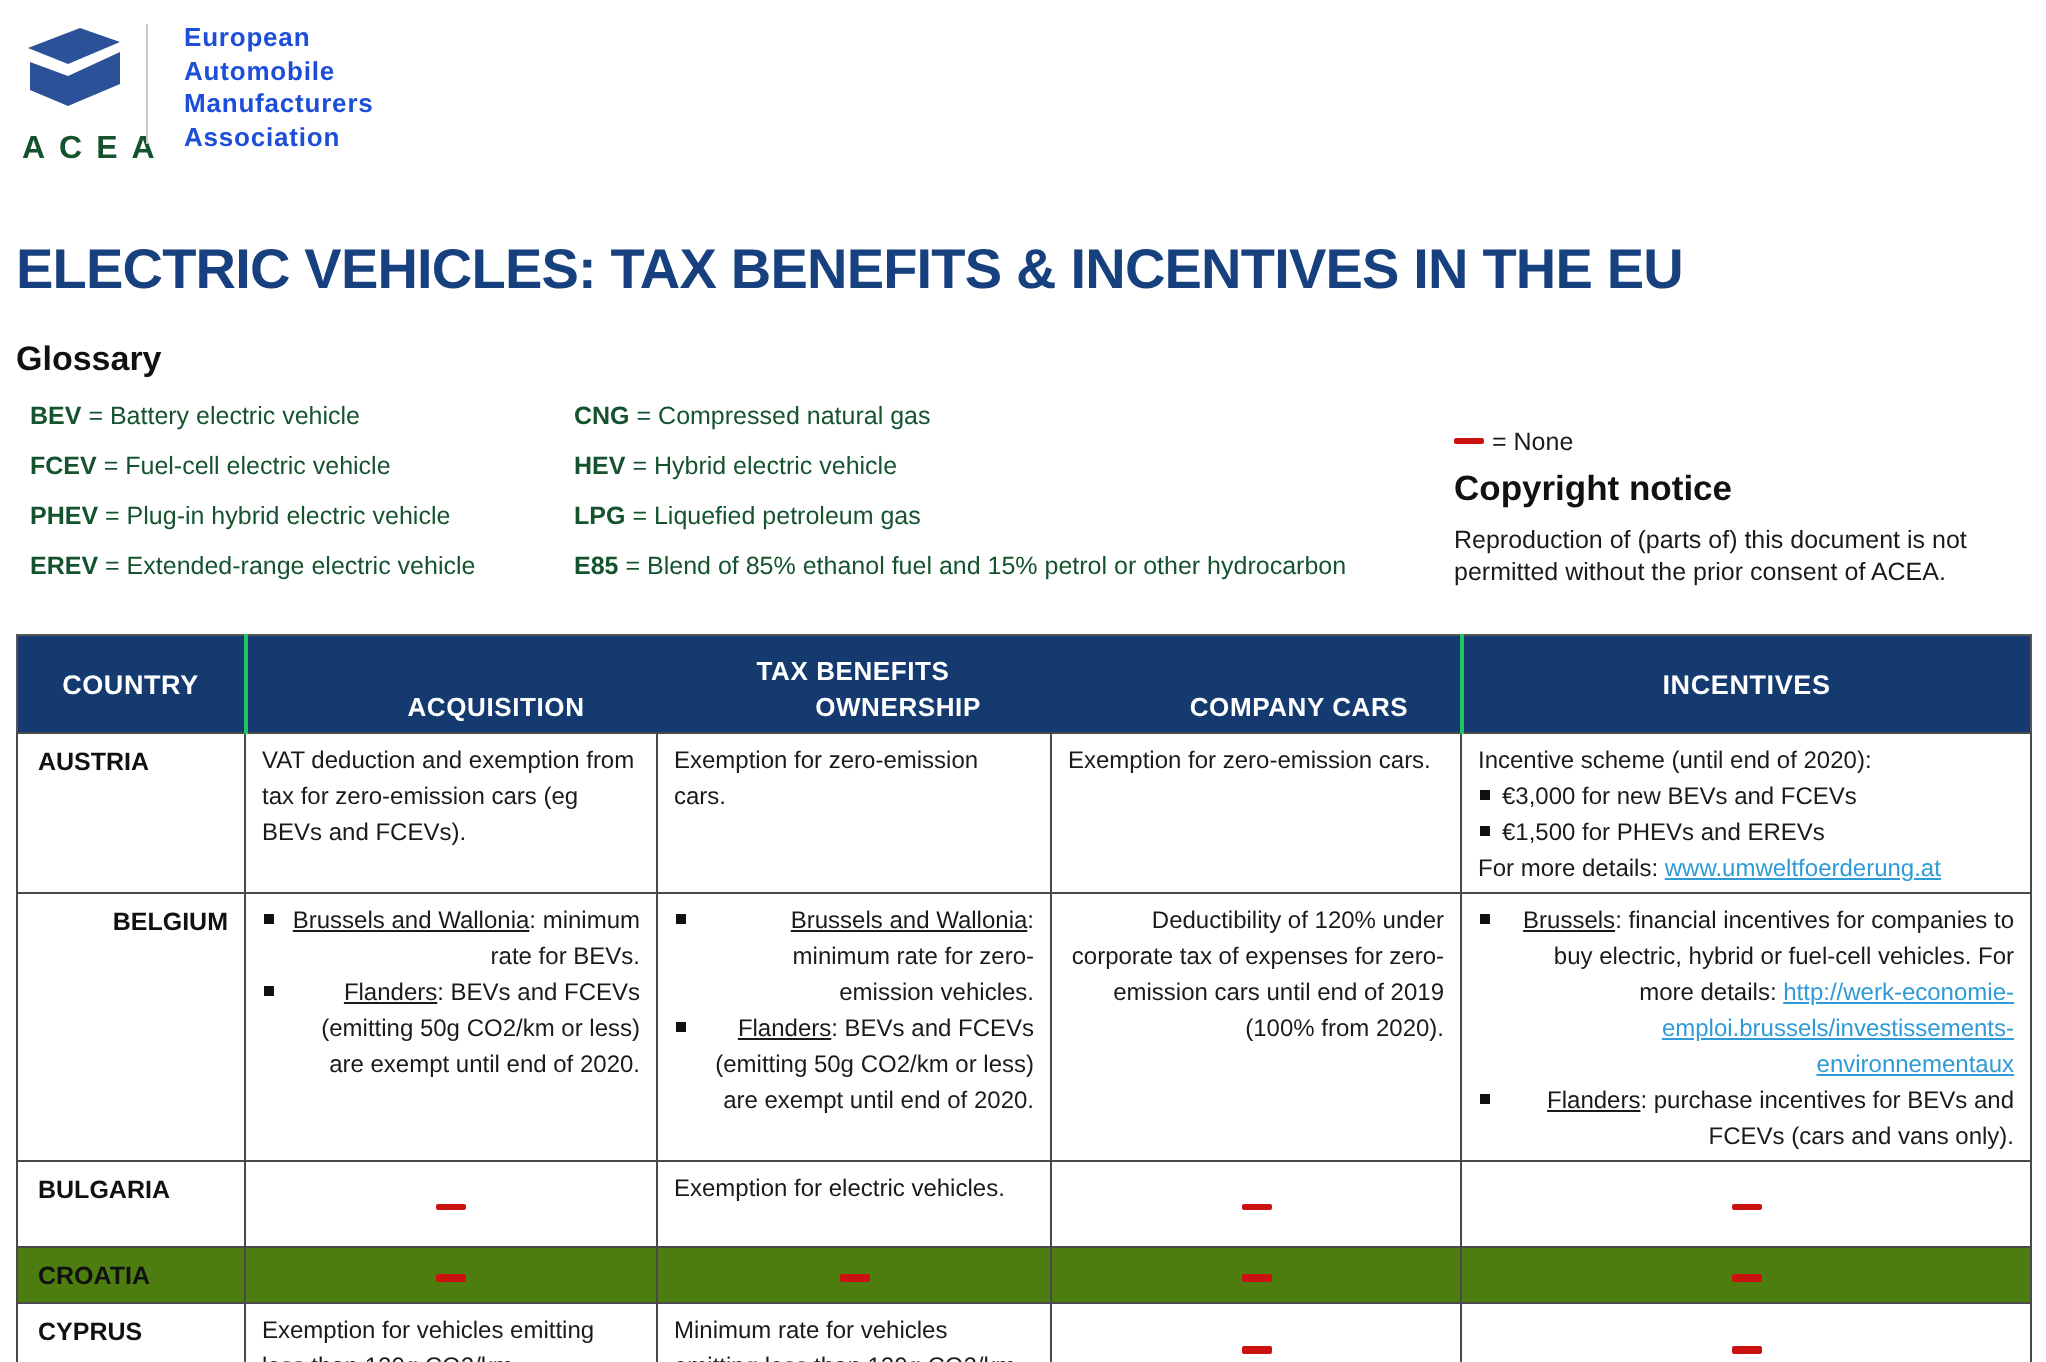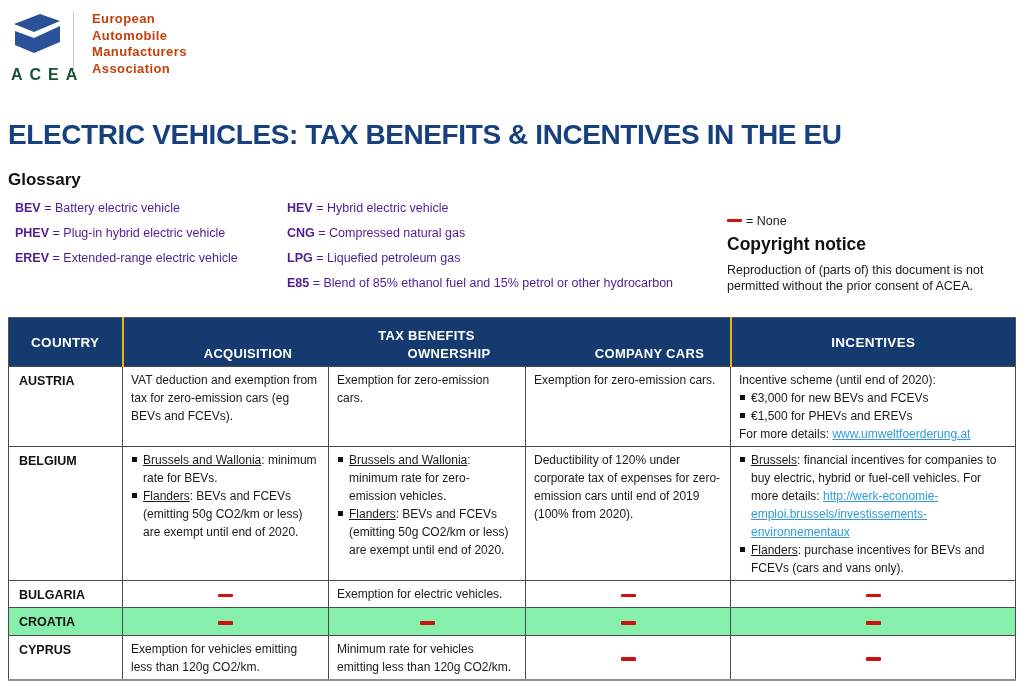--- a/index.html
+++ b/index.html
@@ -13,37 +13,37 @@
   .logo-block { position:absolute; left:8px; top:8px; }
   .logo-mark { position:absolute; left:2px; top:2px; }
   .acea-word {
     position:absolute; left:3px; top:58px;
     font-size:16px; font-weight:bold; letter-spacing:7px;
     color:#14532d;
   }
   .logo-divider { position:absolute; left:73px; top:12px; width:1px; height:60px; background:#c9c9c9; }
   .org-name { position:absolute; left:92px; top:11px; }
   .org-name div {
-    font-size:13px; line-height:16.5px; color:#c2410c;
+    font-size:13px; line-height:16.5px; color:#1d4ed8;
     font-weight:bold; letter-spacing:0.4px;
   }
   
   .page-title {
     position:absolute; left:8px; top:119px;
     font-size:28px; font-weight:bold; letter-spacing:-0.4px;
     color:#17407e; white-space:nowrap;
   }
   .glossary-heading {
     position:absolute; left:8px; top:170px;
     font-size:17px; font-weight:bold; color:#111;
   }
   .g-col { position:absolute; top:201px; }
   .g-col1 { left:15px; }
   .g-col2 { left:287px; }
-  .g-item { height:25px; font-size:12.5px; color:#4c1d95; }
+  .g-item { height:25px; font-size:12.5px; color:#14532d; }
   .g-term { font-weight:bold; }
   .legend { position:absolute; left:727px; top:214px; font-size:12.5px;text-align:right; }
   .red-dash {
     display:inline-block; width:15px; height:3.5px;
     background:#cc1111; border-radius:1px; vertical-align:middle;
   }
   .legend .red-dash { margin-right:4px; margin-top:-2px; }
   .copyright-heading {
     position:absolute; left:727px; top:234px;
     font-size:17.5px; font-weight:bold; color:#111;
@@ -59,27 +59,27 @@
     border:1px solid #555; border-bottom:2px solid #8f8f8f;
   }
   thead th {
     background:#143a70; color:#fff; font-weight:bold;
     font-size:13px; letter-spacing:0.3px; text-align:center;
     padding:0; border:none;
   }
   th.h-country { font-size:13.5px; }
   th.h-group { height:26px; vertical-align:bottom; padding-bottom:1px; }
   th.h-sub { height:23px; vertical-align:top; padding-top:2px;padding-left:44px; }
-  th.wdiv { border-left:2px solid #eab308;margin-top:40px; }
+  th.wdiv { border-left:2px solid #22c55e;margin-top:40px; }
   tbody td {
     border:1px solid #4a4a4a; vertical-align:top;
     font-size:12px; line-height:18px; padding:4px 8px 3px 8px;
     background:#fff;
   }
-  tbody tr.shaded td { background:#86efac; }
+  tbody tr.shaded td { background:#4d7c0f; }
   td.country { font-weight:bold; font-size:12.5px; padding-left:10px; padding-top:5px; color:#111; }
   td.dashcell { text-align:center; vertical-align:middle; }
   .tl { margin-bottom:0; }
   .bl { display:flex; align-items:flex-start; }
   .sq {
     flex:0 0 auto; width:5px; height:5px; background:#111;
     margin:6px 6px 0 1px;
   }
   .bt { flex:1 1 auto; }
   .ul { text-decoration:underline; }
@@ -102,26 +102,27 @@
   <div>Automobile</div>
   <div>Manufacturers</div>
   <div>Association</div>
 </div>
 
 <div class="page-title">ELECTRIC VEHICLES: TAX BENEFITS &amp; INCENTIVES IN THE EU</div>
 <div class="glossary-heading">Glossary</div>
 
 <div class="g-col g-col1">
   <div class="g-item"><span class="g-term">BEV</span> <span>= Battery electric vehicle</span></div>
+  <div class="g-item"><span class="g-term">FCEV</span> <span>= Fuel-cell electric vehicle</span></div>
   <div class="g-item"><span class="g-term">PHEV</span> <span>= Plug-in hybrid electric vehicle</span></div>
   <div class="g-item"><span class="g-term">EREV</span> <span>= Extended-range electric vehicle</span></div>
 </div>
 <div class="g-col g-col2">
+  <div class="g-item"><span class="g-term">CNG</span> <span>= Compressed natural gas</span></div>
   <div class="g-item"><span class="g-term">HEV</span> <span>= Hybrid electric vehicle</span></div>
-  <div class="g-item"><span class="g-term">CNG</span> <span>= Compressed natural gas</span></div>
   <div class="g-item"><span class="g-term">LPG</span> <span>= Liquefied petroleum gas</span></div>
   <div class="g-item"><span class="g-term">E85</span> <span>= Blend of 85% ethanol fuel and 15% petrol or other hydrocarbon</span></div>
 </div>
 
 <div class="legend">
   <span class="red-dash"></span><span>= None</span>
 </div>
 
 <div class="copyright-heading">Copyright notice</div>
 <div class="copyright-text">Reproduction of (parts of) this document is not permitted without the prior consent of ACEA.</div>
@@ -165,21 +166,21 @@
               <span class="sq"></span>
               <span class="bt"><span>€3,000 for new BEVs and FCEVs</span></span>
             </div>
             <div class="bl">
               <span class="sq"></span>
               <span class="bt"><span>€1,500 for PHEVs and EREVs</span></span>
             </div>
             <div class="tl"><span>For more details: </span><span class="lnk">www.umweltfoerderung.at</span></div>
           </td>
         </tr>
-        <tr style="height: 132px;">
+        <tr style="height: 132px; text-align: right;">
           <td class="country">BELGIUM</td>
           <td>
             <div class="bl">
               <span class="sq"></span>
               <span class="bt"><span class="ul">Brussels and Wallonia</span><span>: minimum rate for BEVs.</span></span>
             </div>
             <div class="bl">
               <span class="sq"></span>
               <span class="bt"><span class="ul">Flanders</span><span>: BEVs and FCEVs (emitting 50g CO2/km or less) are exempt until end of 2020.</span></span>
             </div>
@@ -201,21 +202,21 @@
             <div class="bl">
               <span class="sq"></span>
               <span class="bt"><span class="ul">Brussels</span><span>: financial incentives for companies to buy electric, hybrid or fuel-cell vehicles. For more details: </span><span class="lnk">http://werk-economie-emploi.brussels/investissements-environnementaux</span></span>
             </div>
             <div class="bl">
               <span class="sq"></span>
               <span class="bt"><span class="ul">Flanders</span><span>: purchase incentives for BEVs and FCEVs (cars and vans only).</span></span>
             </div>
           </td>
         </tr>
-        <tr style="height: 27px;">
+        <tr style="height: 43px;">
           <td class="country">BULGARIA</td>
           <td class="dashcell"><span class="red-dash"></span></td>
           <td>
             <div class="tl"><span>Exemption for electric vehicles.</span></div>
           </td>
           <td class="dashcell"><span class="red-dash"></span></td>
           <td class="dashcell"><span class="red-dash"></span></td>
         </tr>
         <tr class="shaded" style="height: 28px;">
           <td class="country">CROATIA</td>

